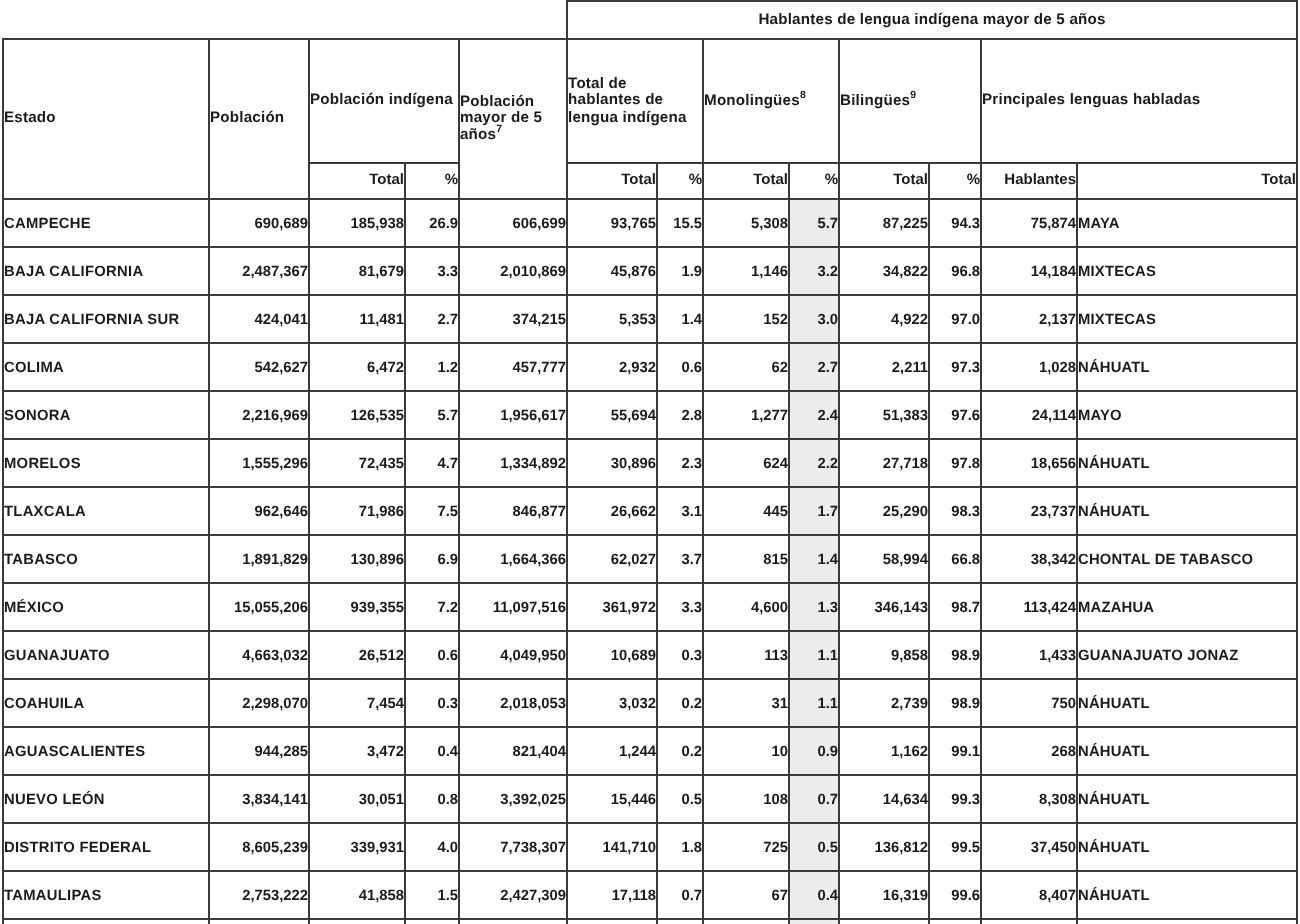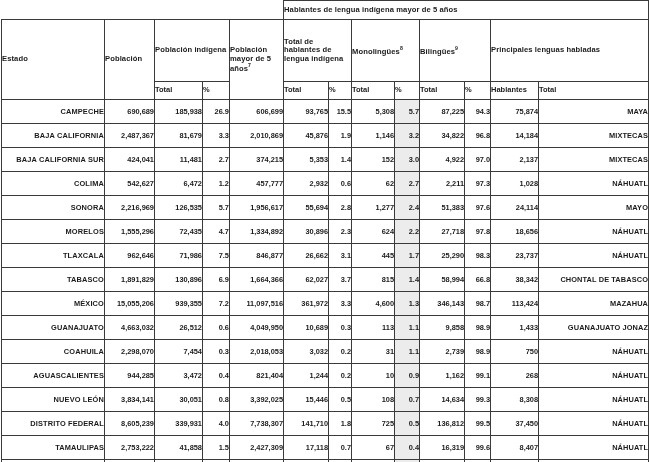--- a/index.html
+++ b/index.html
@@ -35,55 +35,55 @@
     font-weight: bold;
     line-height: 1.08;
     overflow: hidden;
   }
   
   td.void {
     border: none !important;
     background: #fff;
   }
   th.grouphead {
-    text-align: left;
+    text-align: center;
     font-size: 7.6px;
     padding: 5px 2px 4px 2px;
     letter-spacing: 0.1px;
   }
   th.colhead {
     text-align: left;
     font-size: 7.6px;
     padding: 3px 2px;
     letter-spacing: 0.1px;
   }
   th.subhead {
-    text-align: left;
+    text-align: right;
     font-size: 7.5px;
     padding: 3px 2px;
     height: 17px;
   }
   sup {
     font-size: 5.2px;
     vertical-align: super;
     font-weight: bold;
   }
   td.state {
-    text-align: right;
+    text-align: left;
     padding: 2px 3px 2px 5px;
     font-size: 7.4px;
     letter-spacing: 0.15px;
   }
   td.num {
     text-align: right;
     padding: 2px 4px 2px 2px;
     font-size: 7.4px;
   }
   td.lang {
-    text-align: right;
+    text-align: left;
     padding: 2px 3px 2px 6px;
     font-size: 7.4px;
     letter-spacing: 0.1px;
   }
   td.shaded {
     background: #ececec;
   }
   tr.datarow { height: 24px; }
   tr.total   { height: 27px; }
   

